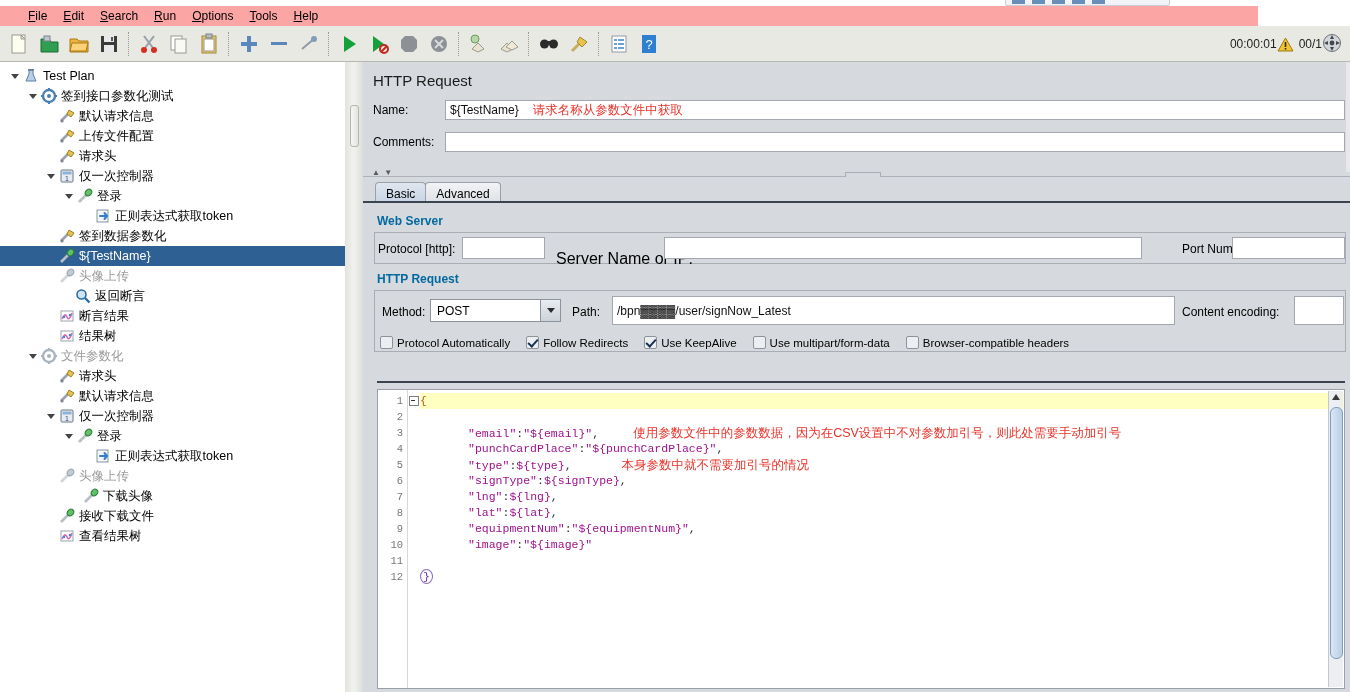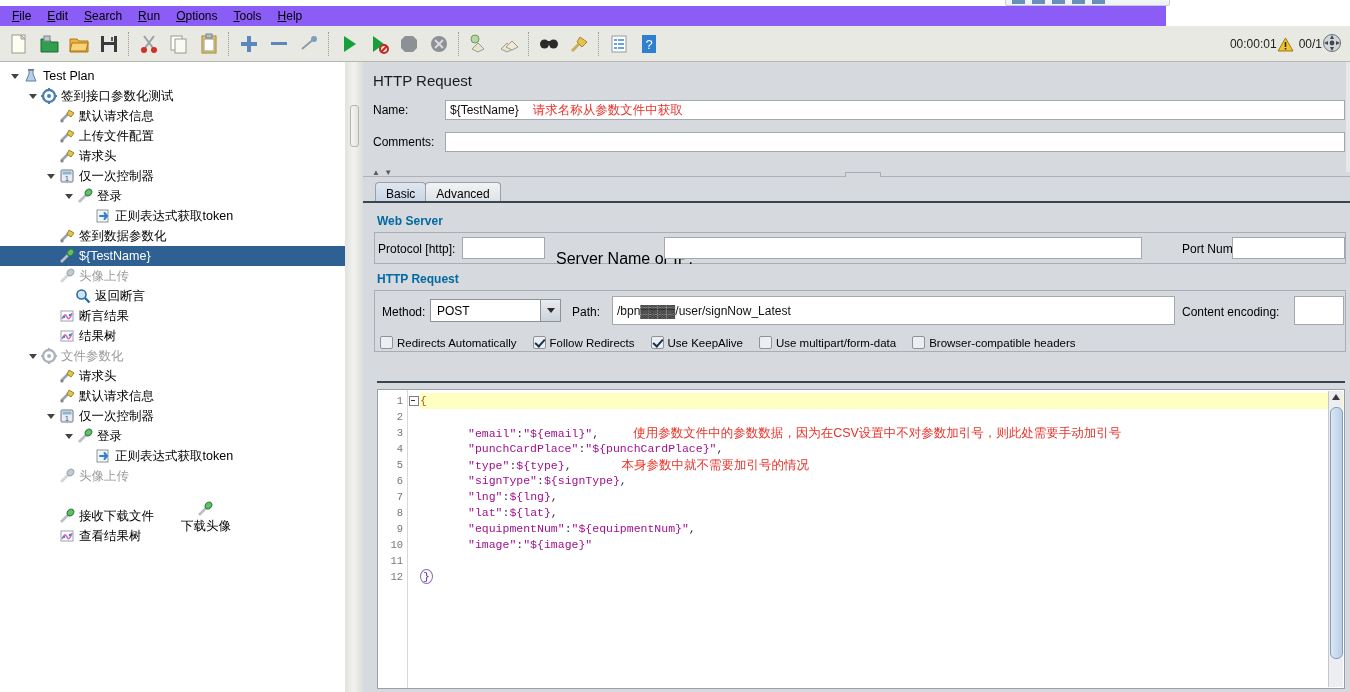--- a/index.html
+++ b/index.html
@@ -28,23 +28,23 @@
   .top-strip .ghost-tb i {
     display: block; width: 13px; height: 5px; background: #3a6ea5; opacity: .75;
   }
   .top-strip .ghost-orange {
     position: absolute; right: 300px; top: -12px; width: 22px; height: 16px;
     background: #e8541f; border-radius: 4px 4px 0 0;
   }
 
   
   .menubar {
-    position: absolute; left: 0; top: 6px; width: 1166px; height: 20px;
-    background: #8b5cf6;
-    display: flex; align-items: center; padding-left: 4px;
+    position: absolute; left: 0; top: 6px; width: 1258px; height: 20px;
+    background: #fca5a5;
+    display: flex; align-items: center; padding-left: 20px;
     box-sizing: border-box;
   }
   .menubar .mi {
     padding: 2px 8px; font-size: 12px; color: #000; cursor: default;
     line-height: 14px;
   }
   .menubar .mi u { text-decoration: underline; }
 
   
   .toolbar {
@@ -651,21 +651,21 @@
         <div class="tnode dis" style="padding-left: 44px;">
           <span class="tw"></span>
           <span class="ticon">
             <svg width="16" height="16" viewBox="0 0 16 16">
               <line x1="2" y1="14" x2="10" y2="6" stroke="#d2d6da" stroke-width="2.6"></line>
               <ellipse cx="11.5" cy="4.5" rx="3" ry="3.6" transform="rotate(40 11.5 4.5)" fill="#c2cbd4" stroke="#9aa4ae"></ellipse>
             </svg>
           </span>
           <span class="tlabel">头像上传</span>
         </div>
-        <div class="tnode" style="padding-left: 68px; flex-direction: column;">
+        <div class="tnode" style="padding-left: 68px;">
           <span class="tw"></span>
           <span class="ticon">
             <svg width="16" height="16" viewBox="0 0 16 16">
               <line x1="2" y1="14" x2="10" y2="6" stroke="#b9bfc6" stroke-width="2.6"></line>
               <ellipse cx="11.5" cy="4.5" rx="3" ry="3.6" transform="rotate(40 11.5 4.5)" fill="#5fc26a" stroke="#2e7a38"></ellipse>
             </svg>
           </span>
           <span class="tlabel">下载头像</span>
         </div>
         <div class="tnode" style="padding-left: 44px;">
@@ -744,21 +744,21 @@
 </div>
 <div style="position:absolute; left:572px; top:305px; font-size:12px;">Path:</div>
 <div class="jtext" style="position:absolute; left:612px; top:296px; width:563px; height:29px;">
   <span style="filter: blur(0px);">/bpn▓▓▓▓/user/signNow_Latest</span>
 </div>
 <div style="position:absolute; left:1182px; top:305px; font-size:12px;">Content encoding:</div>
 <div class="jtext" style="position:absolute; left:1294px; top:296px; width:50px; height:29px;"></div>
 
 <div class="cbrow" id="cb-row">
       <span class="cb"></span>
-      <span class="cblabel">Redirects Automatically</span>
+      <span class="cblabel">Protocol Automatically</span>
       <span class="cb on"></span>
       <span class="cblabel">Follow Redirects</span>
       <span class="cb on"></span>
       <span class="cblabel">Use KeepAlive</span>
       <span class="cb"></span>
       <span class="cblabel">Use multipart/form-data</span>
       <span class="cb"></span>
       <span class="cblabel">Browser-compatible headers</span>
     </div>
 

